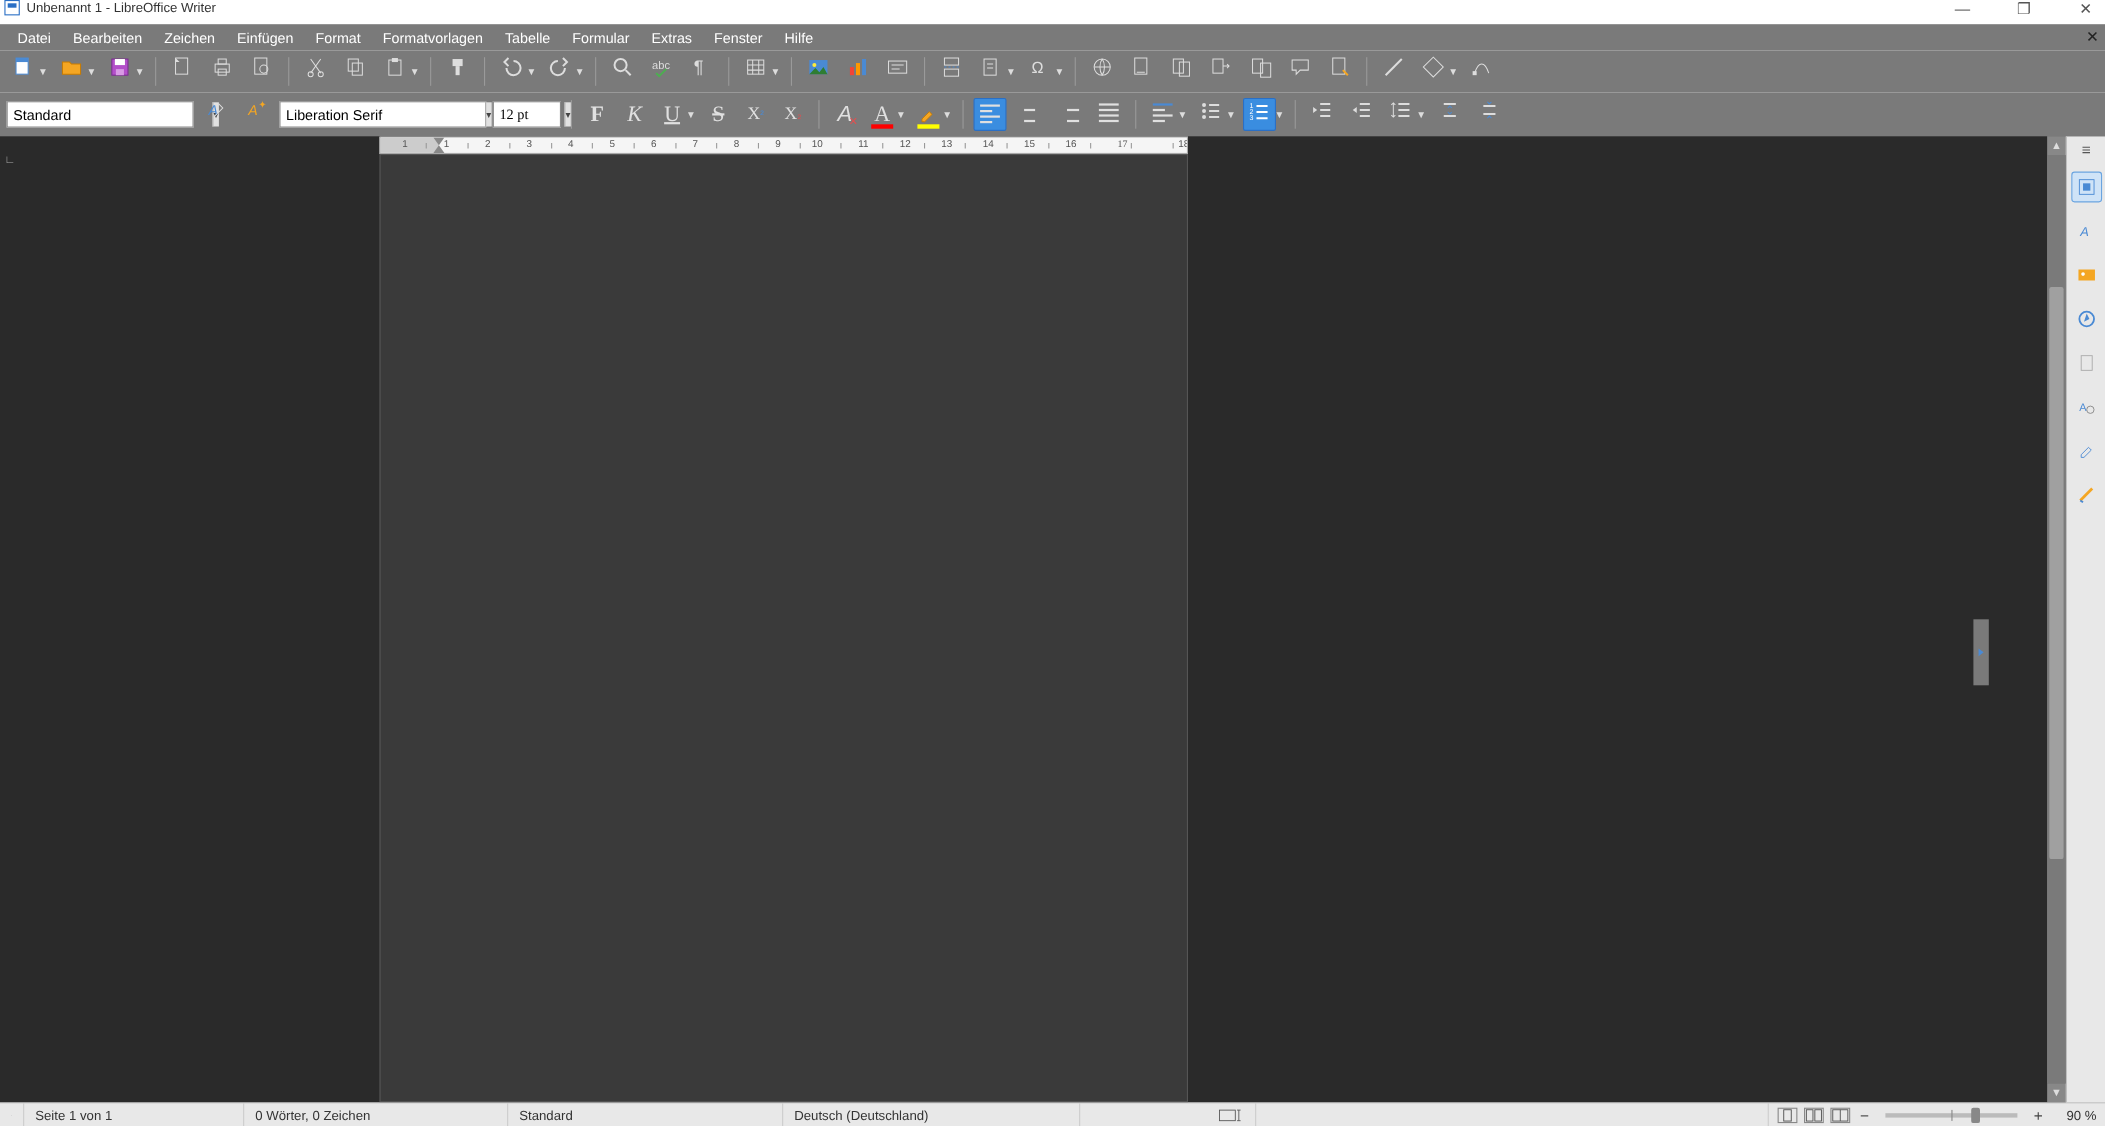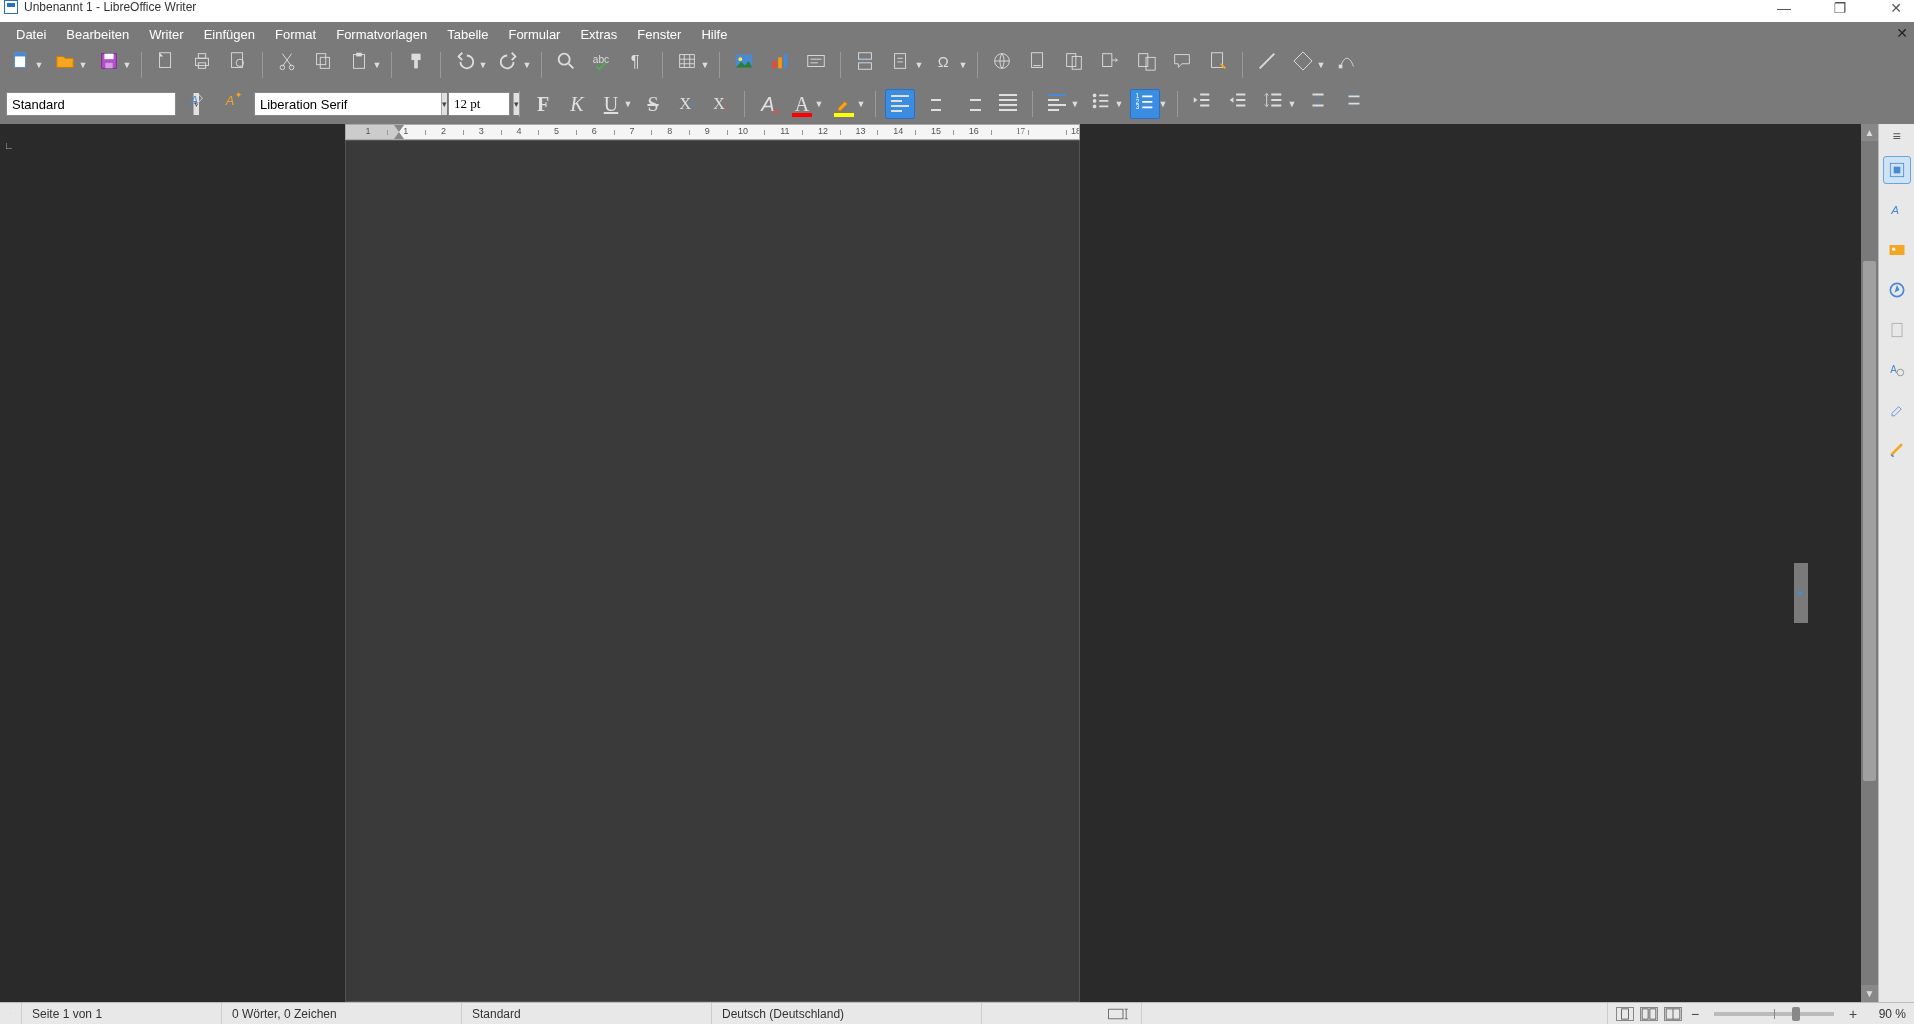--- a/index.html
+++ b/index.html
@@ -103,21 +103,21 @@
   <div class="win-controls">
     <span>—</span>
     <span>❐</span>
     <span>✕</span>
   </div>
 </div>
 
 <div class="menubar">
   <div class="item"><span>Datei</span></div>
   <div class="item"><span>Bearbeiten</span></div>
-  <div class="item"><span>Writer</span></div>
+  <div class="item"><span>Zeichen</span></div>
   <div class="item"><span>Einfügen</span></div>
   <div class="item"><span>Format</span></div>
   <div class="item"><span>Formatvorlagen</span></div>
   <div class="item"><span>Tabelle</span></div>
   <div class="item"><span>Formular</span></div>
   <div class="item"><span>Extras</span></div>
   <div class="item"><span>Fenster</span></div>
   <div class="item"><span>Hilfe</span></div>
   <span class="close-doc">✕</span>
 </div>

